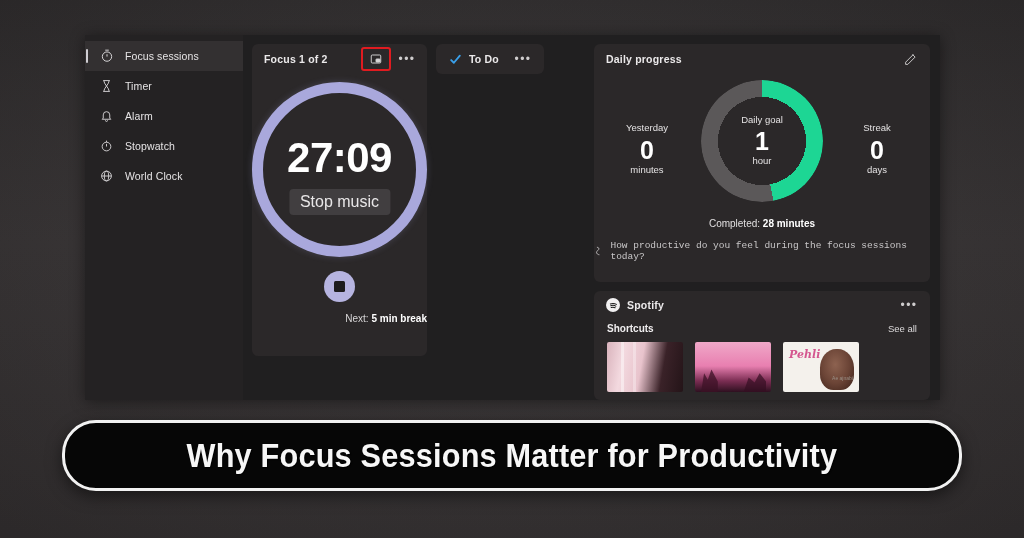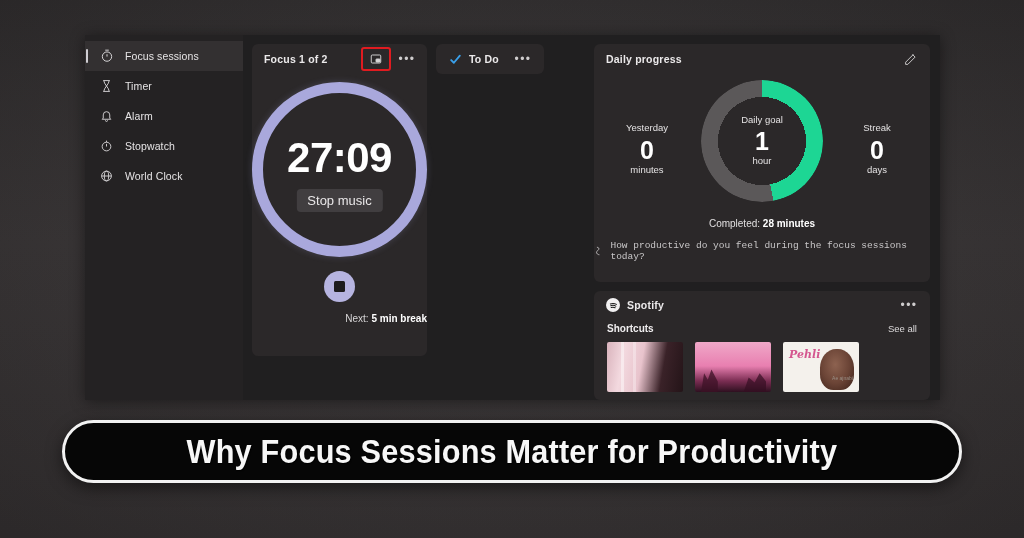--- a/index.html
+++ b/index.html
@@ -143,21 +143,21 @@
     color: #ffffff;
     letter-spacing: -0.5px;
     line-height: 44px;
   }
   #stop-music-btn {
     position: absolute;
     top: 107px; left: 50%;
     transform: translateX(-50%);
     background: #413e40;
     color: #e9e7e8;
-    font-size: 13px;
+    font-size: 16px;
     padding: 4px 11px;
     border-radius: 4px;
     white-space: nowrap;
   }
   #stop-btn {
     width: 31px; height: 31px;
     border-radius: 50%;
     background: #b6b4e0;
     margin: 14px auto 0;
     display: flex; align-items: center; justify-content: center;
@@ -305,21 +305,21 @@
   }
   #thumb-3 .t3-line {
     position:absolute; right: 8%; bottom: 22%;
     font-size: 5px; color: #9a8f86;
   }
 
   
   #caption-banner {
     position: absolute;
     left: 62px; top: 420px;
-    width: 900px; height: 63px;
+    width: 900px; height: 71px;
     background: #060606;
     border: 3px solid #f2f2f2;
     border-radius: 34px;
     display: flex; align-items: center; justify-content: center;
     box-shadow: 0 5px 16px rgba(0,0,0,0.5);
   }
   #caption-text {
     color: #f7f7f7;
     font-size: 33px;
     font-weight: bold;

